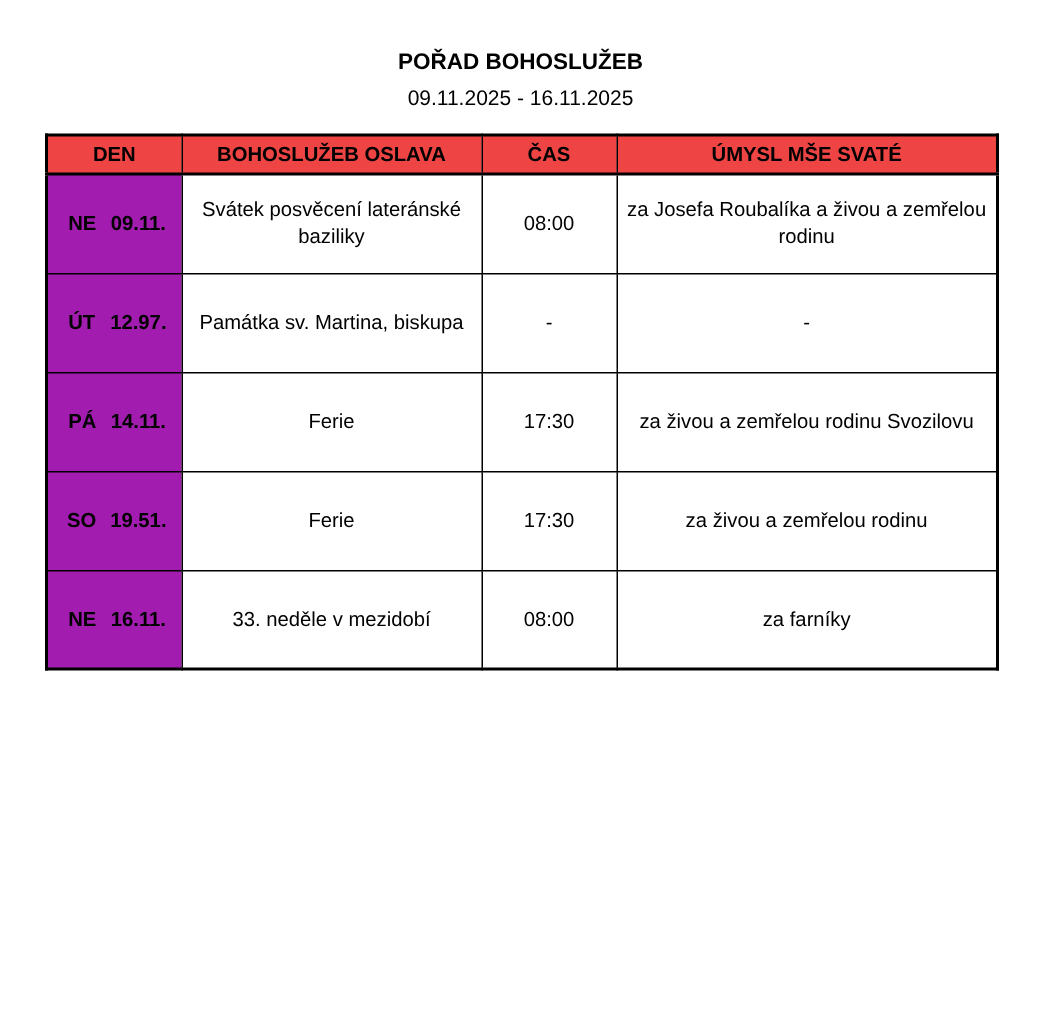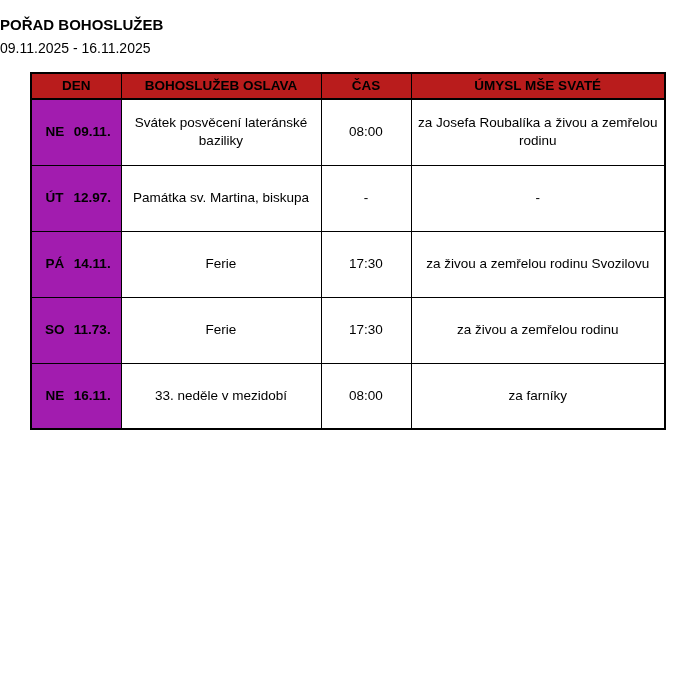--- a/index.html
+++ b/index.html
@@ -8,22 +8,24 @@
     background: #ffffff;
     font-family: "Liberation Sans", sans-serif;
     color: #000000;
   }
   body {
     width: 694px;
     height: 683px;
     overflow: hidden;
   }
   .titles {
+    text-align: center;
     padding-top: 14px;
     line-height: 1.45;
+    margin-top: 17px;
   }
   .title-main, .title-sub {
     font-weight: bold;
     font-size: 15px;
   }
   .title-dates {
     font-size: 14px;
     margin-top: 2px;
   }
   table.schedule {
@@ -36,21 +38,21 @@
   }
   table.schedule th,
   table.schedule td {
     border: 1px solid #000000;
     text-align: center;
     vertical-align: middle;
     padding: 2px 6px;
     line-height: 1.35;
   }
   table.schedule thead th {
-    background: #b91c1c;
+    background: #ef4444;
     font-weight: bold;
     height: 20px;
     font-size: 13.5px;
     border-bottom: 2px solid #000000;
   }
   table.schedule tbody tr {
     height: 66px;
   }
   td.cell-day {
     background: #a21caf;
@@ -108,21 +110,21 @@
         <td>-</td>
         <td>-</td>
       </tr>
       <tr>
         <td class="cell-day"><span class="day-abbr">PÁ</span><span class="day-date">14.11.</span></td>
         <td>Ferie</td>
         <td>17:30</td>
         <td>za živou a zemřelou rodinu Svozilovu</td>
       </tr>
       <tr>
-        <td class="cell-day"><span class="day-abbr">SO</span><span class="day-date">11.73.</span></td>
+        <td class="cell-day"><span class="day-abbr">SO</span><span class="day-date">19.51.</span></td>
         <td>Ferie</td>
         <td>17:30</td>
         <td>za živou a zemřelou rodinu</td>
       </tr>
       <tr>
         <td class="cell-day"><span class="day-abbr">NE</span><span class="day-date">16.11.</span></td>
         <td>33. neděle v mezidobí</td>
         <td>08:00</td>
         <td>za farníky</td>
       </tr>

